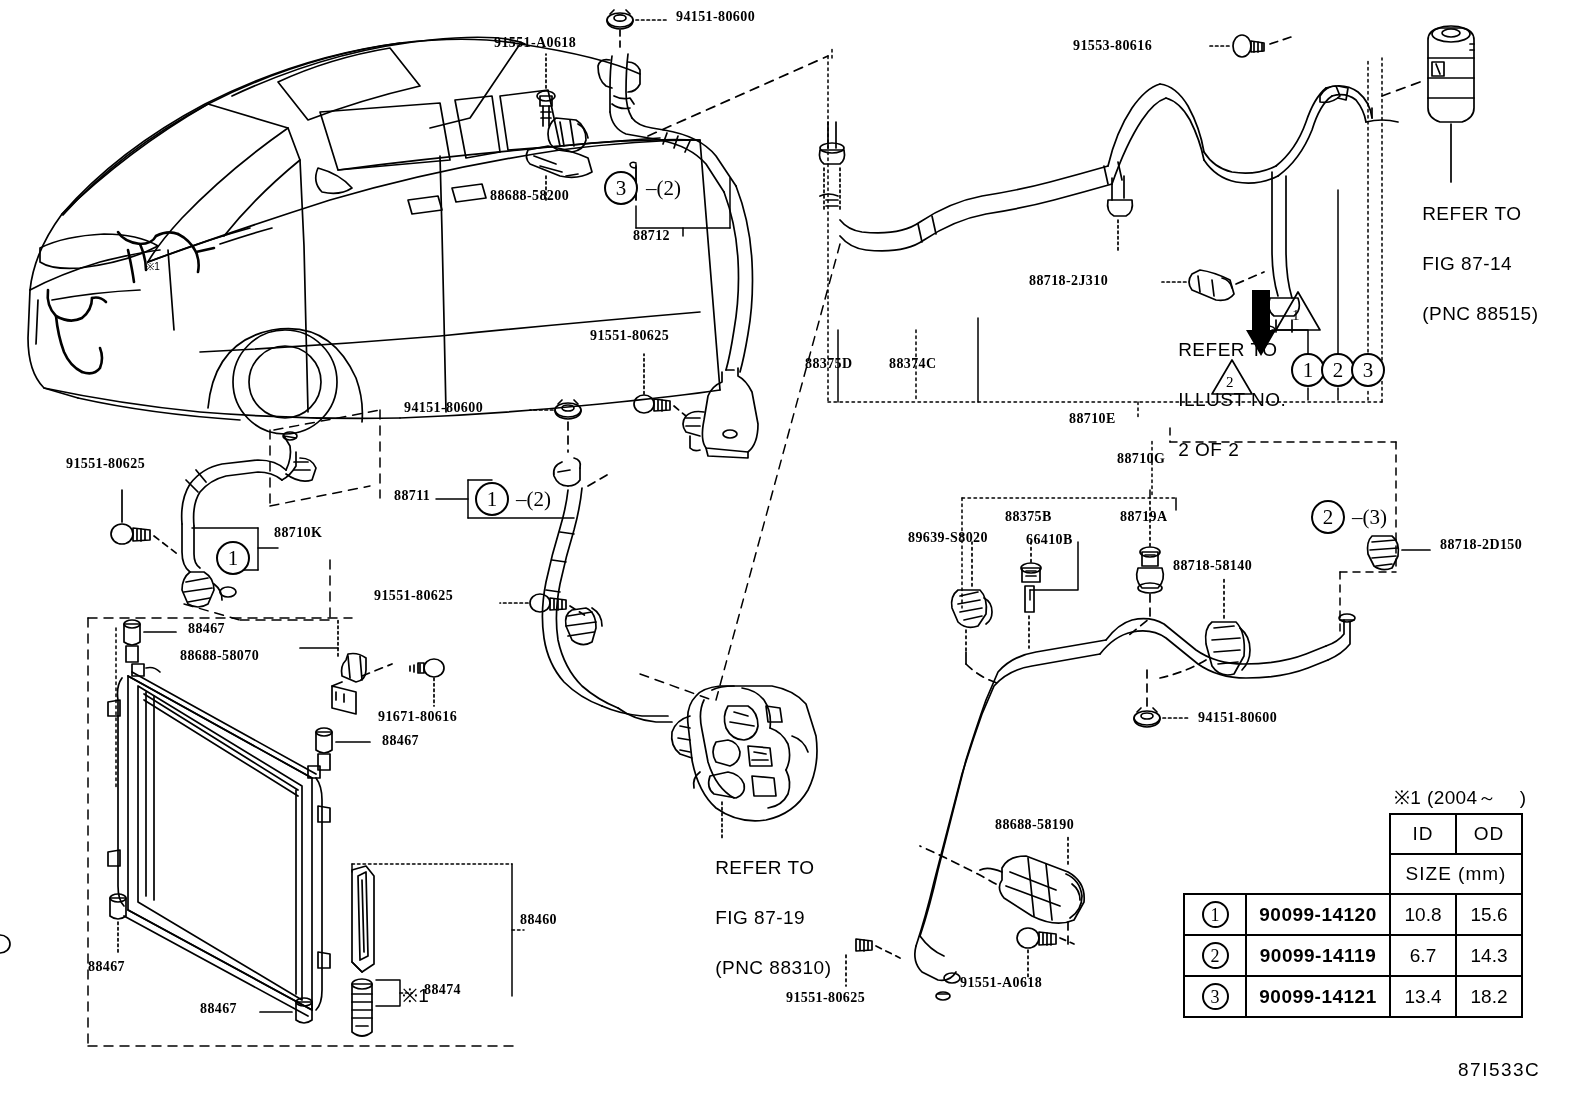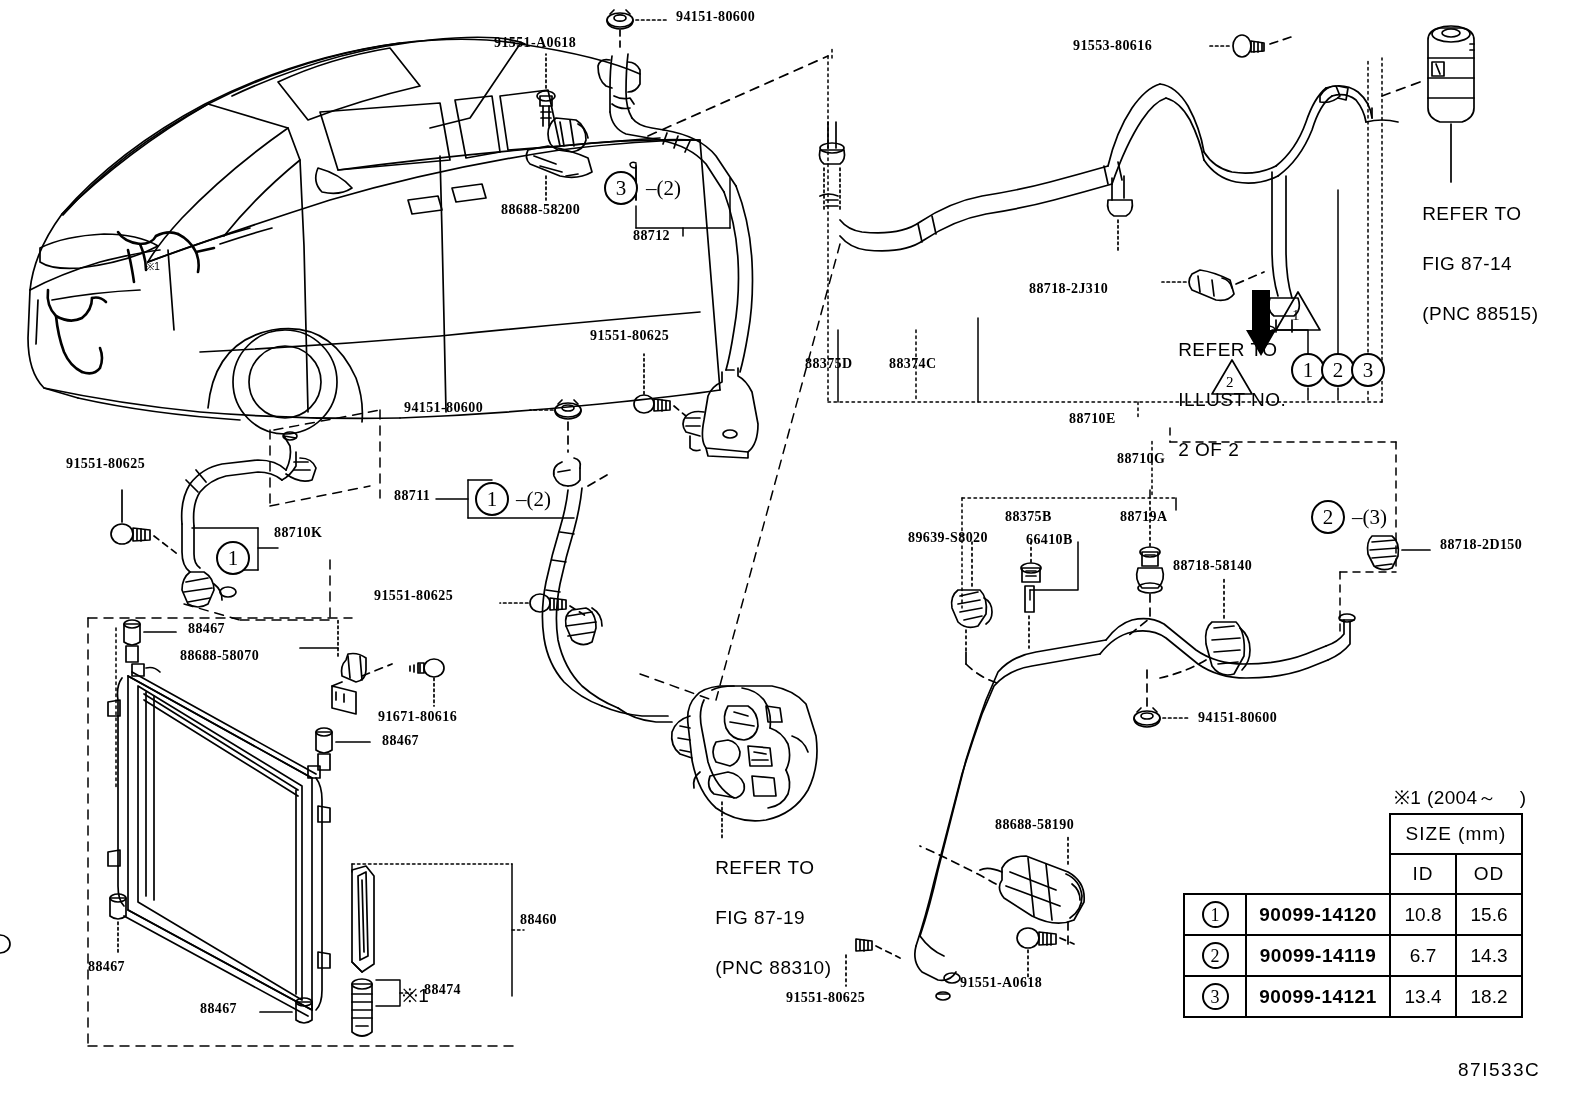--- a/index.html
+++ b/index.html
@@ -736,34 +736,34 @@
 
       <g stroke-width="1.5">
         <path d="M1150 498 L1150 490"></path>
       </g>
 
     </g>
   </svg>
 
   <div class="lbl" style="left:676px; top:8px;">94151-80600</div>
   <div class="lbl" style="left:494px; top:34px;">91551-A0618</div>
-  <div class="lbl" style="left:490px; top:201px;margin-left:11px;">88688-58200</div>
+  <div class="lbl" style="left:490px; top:187px;">88688-58200</div>
   <div class="lbl" style="left:633px; top:227px;">88712</div>
   <div class="circnum" style="left:604px; top:171px;">3</div>
   <div class="qty" style="left:646px; top:176px;">–(2)</div>
 
   <div class="lbl" style="left:1073px; top:37px;">91553-80616</div>
 
   <div class="lbl refer" style="left:1399px; top:176px;">
     <span>REFER TO</span><br>
     <span>FIG 87-14</span><br>
     <span>(PNC 88515)</span>
   </div>
 
-  <div class="lbl" style="left:1029px; top:280px;">88718-2J310</div>
+  <div class="lbl" style="left:1029px; top:272px;">88718-2J310</div>
 
   <div class="lbl refer" style="left:1155px; top:312px;">
     <span>REFER TO</span><br>
     <span>ILLUST NO.</span><br>
     <span>2 OF 2</span>
   </div>
 
   <div class="lbl" style="left:805px; top:355px;">88375D</div>
   <div class="lbl" style="left:889px; top:355px;">88374C</div>
   <div class="lbl" style="left:1069px; top:410px;">88710E</div>
@@ -817,27 +817,27 @@
   <div class="lbl" style="left:960px; top:974px;">91551-A0618</div>
   <div class="lbl" style="left:786px; top:989px;">91551-80625</div>
 
   <div class="lbl note" id="yearnote">※1 (2004～    )</div>
 
   <table id="sizetable">
     <tbody>
         <tr>
       <td class="blank"></td>
       <td class="blank"></td>
-      <td class="cHdr" colspan="2">SIZE (mm)</td>
+      <td class="cIdH">ID</td>
+      <td class="cOdH">OD</td>
     </tr>
     <tr>
       <td class="blank"></td>
       <td class="blank"></td>
-      <td class="cIdH">ID</td>
-      <td class="cOdH">OD</td>
+      <td class="cHdr" colspan="2">SIZE (mm)</td>
     </tr>
     <tr>
       <td class="cNum"><span class="tbl-circ">1</span></td>
       <td class="cPart">90099-14120</td>
       <td class="cId">10.8</td>
       <td class="cOd">15.6</td>
     </tr>
     <tr>
       <td class="cNum"><span class="tbl-circ">2</span></td>
       <td class="cPart">90099-14119</td>

